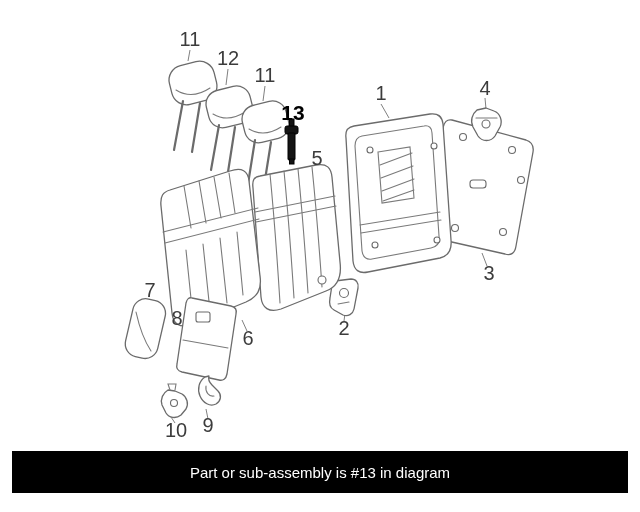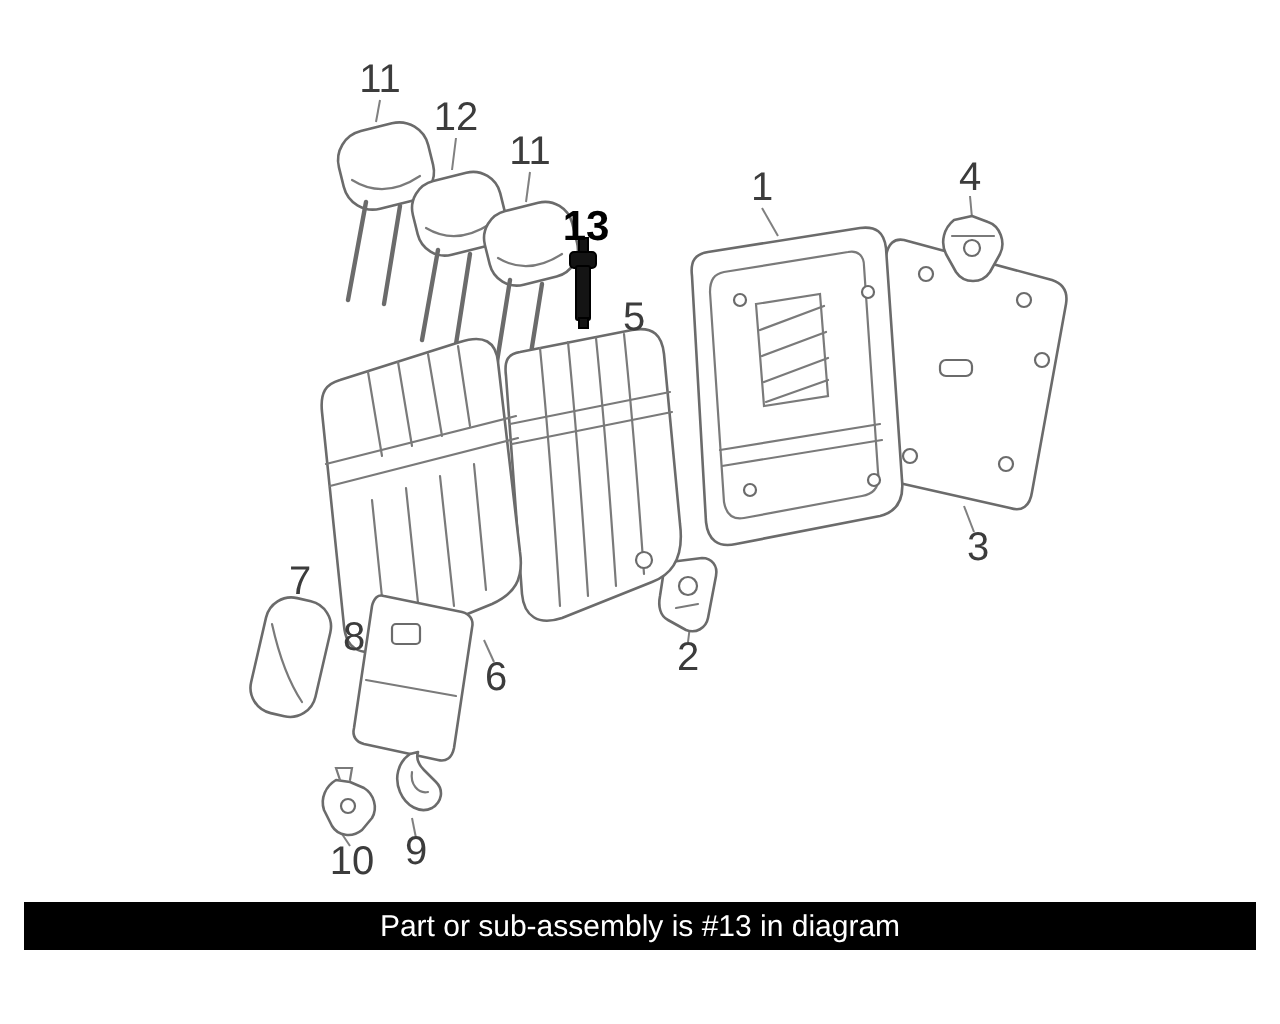--- a/index.html
+++ b/index.html
@@ -12,21 +12,21 @@
   svg.diagram { position:absolute; top:0; left:0; }
   .part { fill:#ffffff; stroke:#6b6b6b; stroke-width:1.3; stroke-linejoin:round; stroke-linecap:round; }
   .detail { fill:none; stroke:#7a7a7a; stroke-width:1.1; stroke-linecap:round; }
   .hole { fill:#ffffff; stroke:#6b6b6b; stroke-width:1.1; }
   .prong { fill:none; stroke:#6b6b6b; stroke-width:2.2; stroke-linecap:round; }
   .leader { stroke:#808080; stroke-width:1; }
   .hilite { fill:#141414; stroke:#000000; stroke-width:1; }
   .lbl { font-family:"Liberation Sans", sans-serif; font-size:20px; font-weight:400; fill:#3c3c3c; text-anchor:middle; }
   .lbl13 { font-size:21px; font-weight:700; fill:#000000; }
   .banner {
-    position:absolute; left:12px; right:12px; top:451px; height:24px;
+    position:absolute; left:12px; right:12px; top:451px; height:42px;
     background:#000000; color:#ffffff;
     display:flex; flex-direction:column; align-items:center; justify-content:center;
     text-align:center; font-size:15px; line-height:19px;
   }
 </style>
 </head>
 <body>
 
 <div>
 <svg class="diagram" width="640" height="512" viewBox="0 0 640 512" xmlns="http://www.w3.org/2000/svg">

